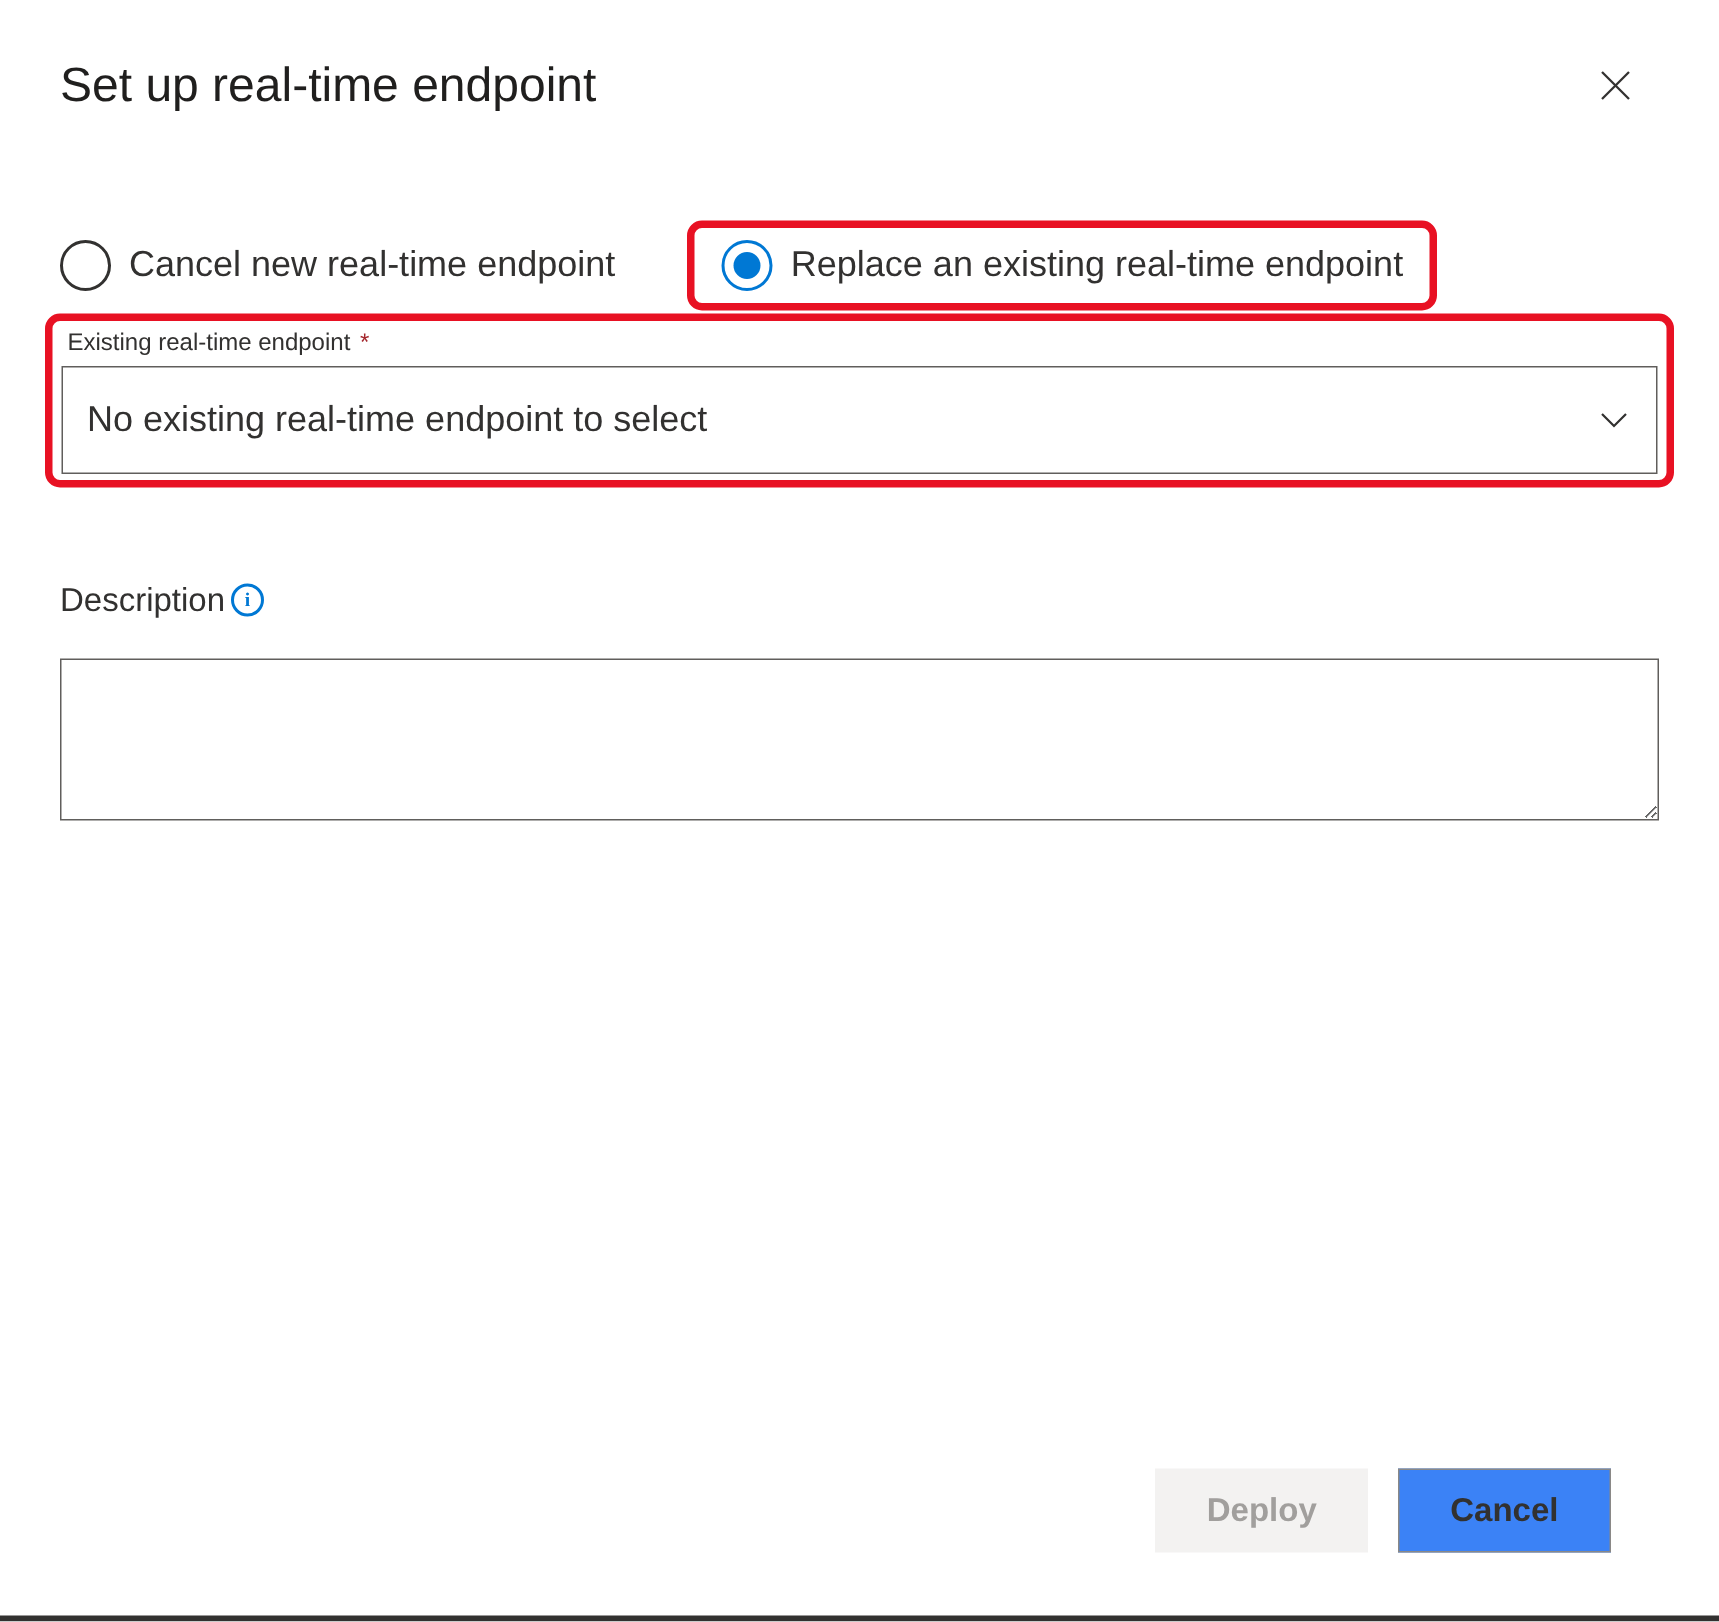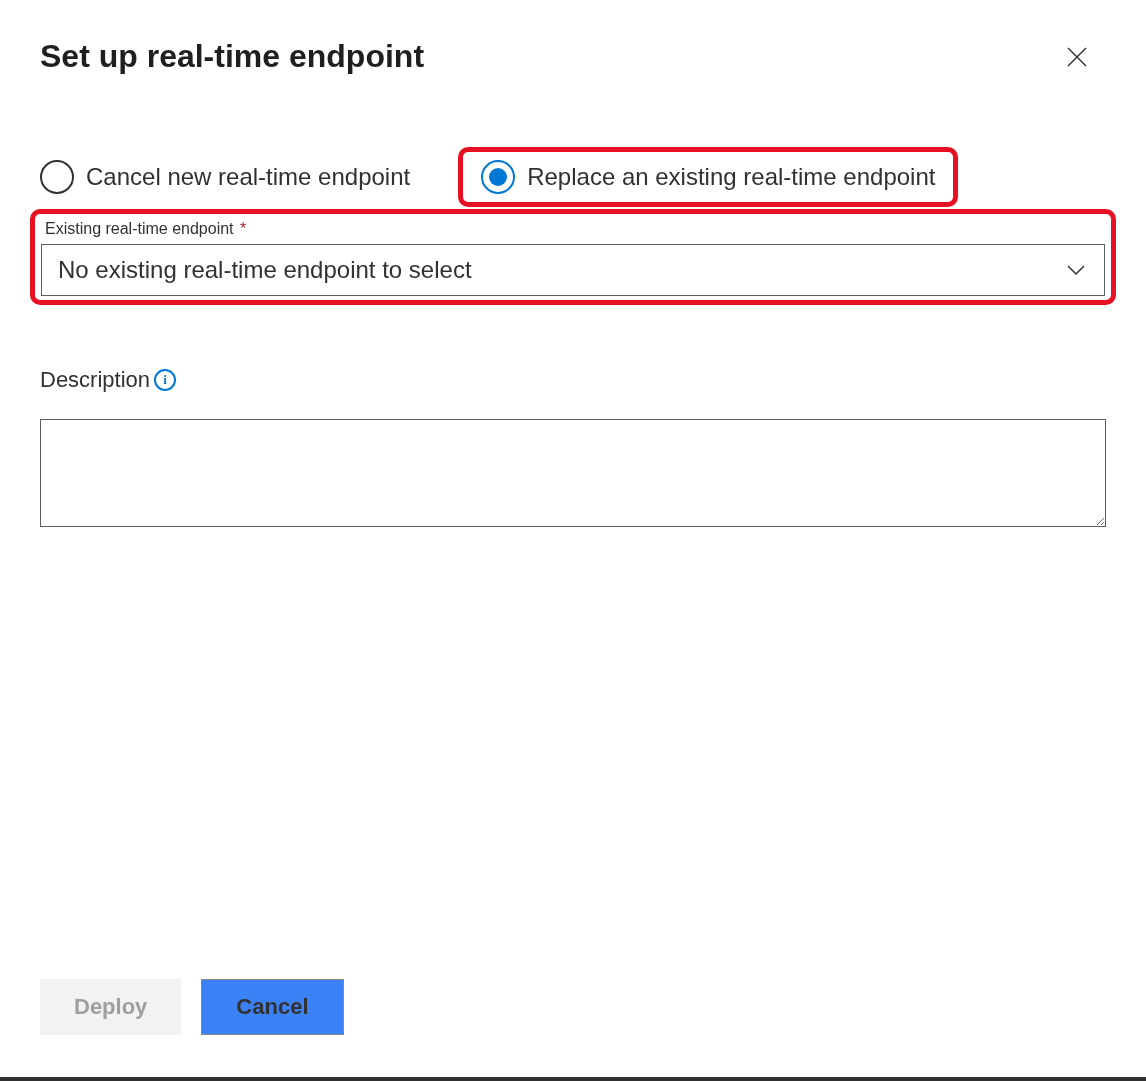--- a/index.html
+++ b/index.html
@@ -22,21 +22,21 @@
       display: flex;
       flex-direction: column;
     }
     .header-row {
       display: flex;
       justify-content: space-between;
       align-items: flex-start;
     }
     .dialog-title {
       font-size: 32px;
-      font-weight: 700;
+      font-weight: 400;
       color: #201f1e;
     }
     .close-btn {
       cursor: pointer;
       width: 26px;
       height: 26px;
       display: flex;
       align-items: center;
       justify-content: center;
       margin-top: 6px;
@@ -102,21 +102,21 @@
       color: #323130;
       margin-bottom: 6px;
       padding-left: 4px;
     }
     .required-star {
       color: #a4262c;
       margin-left: 2px;
     }
     .select-box {
       width: 100%;
-      height: 52px;
+      height: 72px;
       border: 1px solid #605e5c;
       background: #ffffff;
       display: flex;
       align-items: center;
       justify-content: space-between;
       padding: 0 16px;
       cursor: pointer;
       font-size: 24px;
       color: #323130;
     }
@@ -156,21 +156,21 @@
       border: 1px solid #605e5c;
       resize: both;
       font-family: inherit;
       font-size: 20px;
       padding: 8px 10px;
       background: #fff;
     }
     .footer {
       margin-top: auto;
       display: flex;
-      justify-content: flex-start;
+      justify-content: flex-end;
       gap: 20px;
       padding: 0 32px 46px 0;
     }
     .btn {
       height: 56px;
       padding: 0 34px;
       font-size: 22px;
       font-family: inherit;
       cursor: pointer;
       border: 1px solid transparent;

